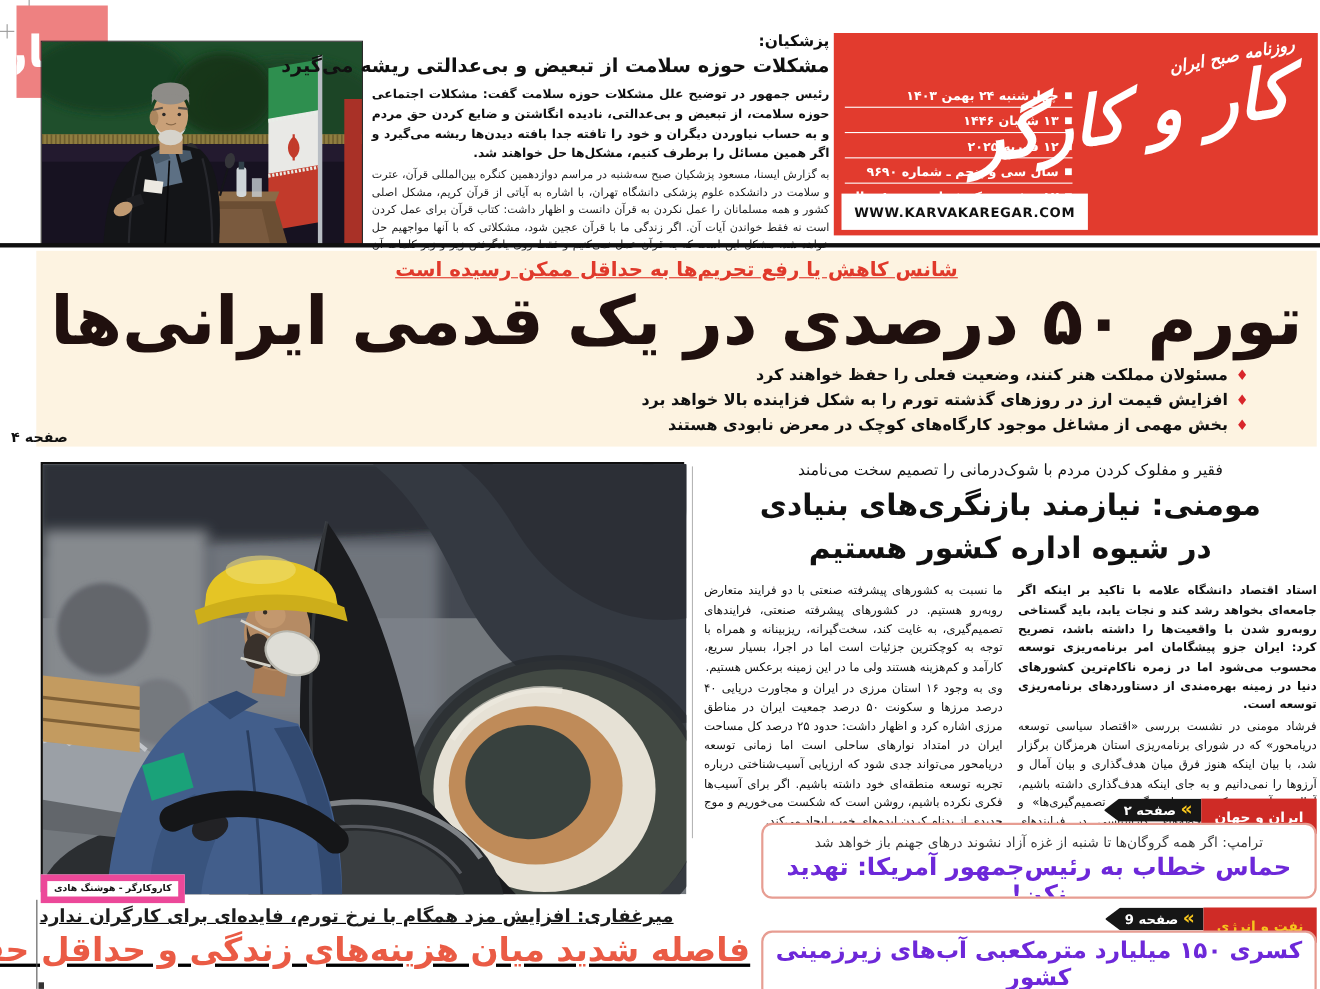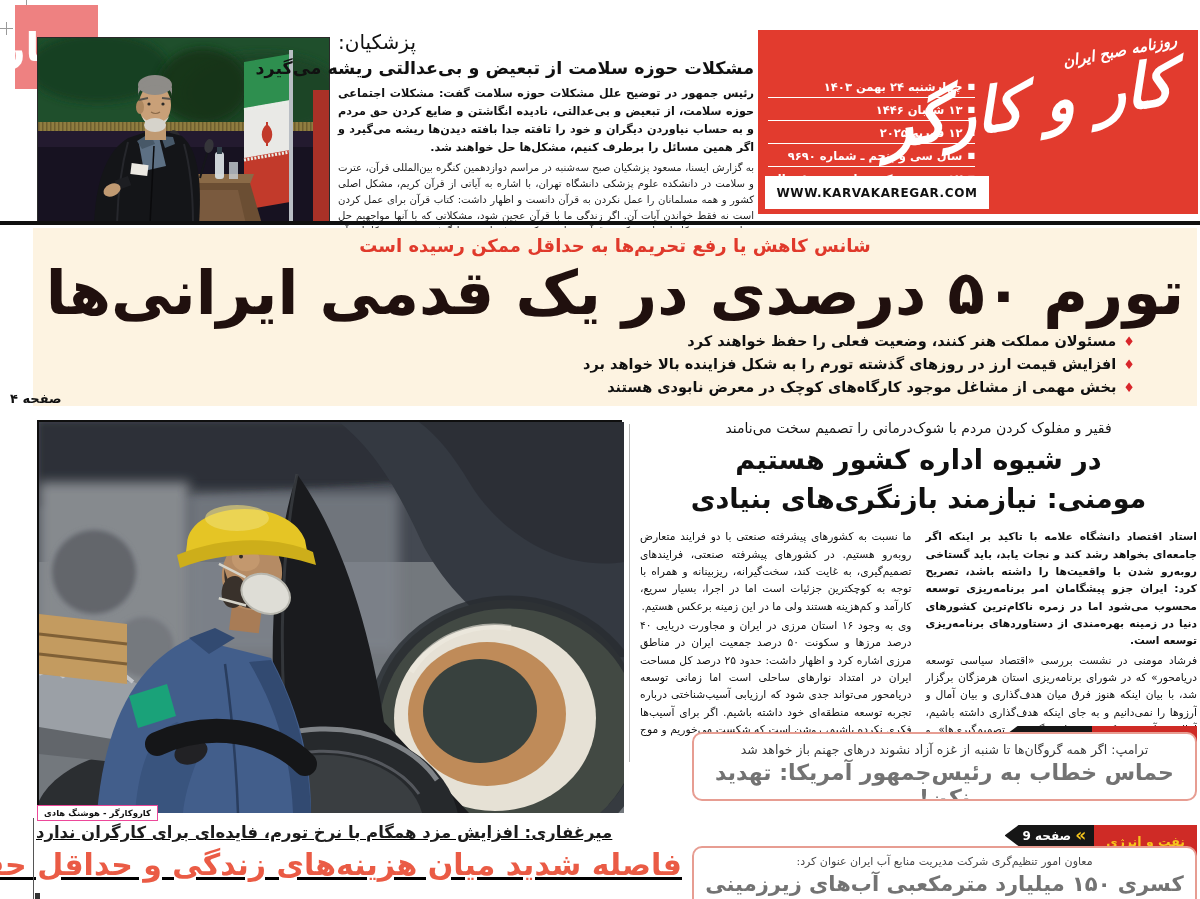--- a/index.html
+++ b/index.html
@@ -15,21 +15,21 @@
   .promo{left:15px;top:5px;width:83px;height:84px;background:#ee8181;color:#fff;
          font-size:40px;font-weight:bold;display:flex;align-items:center;justify-content:center;
          overflow:hidden;direction:rtl;}
 
   
   .president-photo{left:37px;top:37px;width:293px;height:186px;border:1px solid #2a2a2a;overflow:hidden;}
   .president-photo svg{display:block;}
 
   
   .top-article{left:338px;top:30px;width:416px;height:196px;direction:rtl;color:#111;}
-  .ta-kicker{text-align:left;font-weight:normal;font-size:20px;}
+  .ta-kicker{text-align:right;font-weight:bold;font-size:14px;}
   .ta-headline{text-align:center;font-weight:bold;font-size:17.5px;margin-top:4px;white-space:nowrap;}
   .ta-lead{font-size:11.2px;font-weight:bold;text-align:justify;line-height:1.6;margin-top:7px;}
   .ta-body{font-size:10.1px;text-align:justify;line-height:1.58;margin-top:3px;color:#1c1c1c;}
   .ta-cont{font-size:12.5px;font-weight:bold;text-align:left;margin-top:2px;}
 
   
   .masthead{left:758px;top:30px;width:440px;height:184px;background:#e23b2e;overflow:hidden;}
   .mh-tagline{position:absolute;right:20px;top:12px;color:#fff;font-size:15px;font-weight:bold;
               font-style:italic;transform:rotate(-11deg);direction:rtl;}
   .mh-title{position:absolute;right:5px;top:44px;width:330px;text-align:center;color:#fff;
@@ -40,32 +40,32 @@
           padding-bottom:3px;margin-bottom:5px;display:flex;align-items:center;gap:5px;}
   .mh-sq{font-size:8px;line-height:1;}
   .mh-web{position:absolute;left:7px;bottom:5px;width:224px;height:33px;background:#fff;color:#111;
           font-size:12px;font-weight:bold;display:flex;align-items:center;justify-content:center;
           letter-spacing:.6px;}
 
   .top-rule{left:0;top:221px;width:1200px;height:4px;background:#101010;}
 
   
   .cream{left:33px;top:228px;width:1164px;height:178px;background:#fdf3e1;direction:rtl;}
-  .ls-kicker{text-align:center;padding-top:7px;color:#e0392b;font-size:18px;font-weight:bold;}
+  .ls-kicker{text-align:center;padding-top:7px;color:#e0392b;font-size:18px;font-weight:bold;text-decoration:underline;}
   .ls-headline{text-align:center;font-size:61px;font-weight:bold;color:#20100e;margin-top:6px;
                line-height:1.02;letter-spacing:1px;white-space:nowrap;}
   .ls-bullets{margin:6px 62px 0 0;}
   .ls-bullet{font-size:14.5px;font-weight:bold;color:#101010;line-height:1.58;display:flex;gap:7px;align-items:baseline;}
   .ls-diamond{color:#d8262b;font-size:13px;}
   .page4{left:10px;top:391px;font-size:13px;font-weight:bold;direction:rtl;color:#111;}
 
   
   .factory{left:37px;top:420px;width:585px;height:391px;border:2px solid #0f0f0f;}
   .factory svg{display:block;}
-  .credit{position:absolute;left:-2px;bottom:-12px;background:#fff;border:1px solid #ec4899;
+  .credit{position:absolute;left:-2px;bottom:-12px;background:#fff;border:6px solid #ec4899;
           font-size:8.5px;font-weight:bold;padding:2px 6px;direction:rtl;white-space:nowrap;color:#111;}
 
   .vdiv{left:629px;top:424px;width:1px;height:338px;background:#b5b5b5;}
 
   
   .momeni{left:640px;top:420px;width:557px;direction:rtl;color:#111;}
   .mo-kicker{text-align:center;font-size:14px;color:#131313;}
   .mo-headline{text-align:center;font-size:27px;font-weight:bold;line-height:1.45;margin-top:4px;}
   .mo-cols{display:flex;gap:14px;margin-top:10px;height:230px;overflow:hidden;}
   .mo-col{flex:1;font-size:10.7px;line-height:1.62;text-align:justify;}
@@ -79,25 +79,25 @@
   .tag-black{background:#161616;color:#fff;display:flex;align-items:center;gap:4px;
              padding:0 8px 0 18px;font-size:12px;
              clip-path:polygon(0 50%,14px 0,100% 0,100% 100%,14px 100%);}
   .chev{color:#f6c51d;font-size:17px;line-height:1;font-weight:bold;}
   .tag-red{background:#cf2b26;color:#fff;display:flex;align-items:center;padding:16px 12px;font-size:12.5px;}
   .tag2 .tag-red{color:#f6c51d;}
 
   
   .nbox{position:absolute;left:692px;width:505px;background:#fff;border:2px solid #e79d92;
         border-radius:10px;direction:rtl;text-align:center;overflow:hidden;}
-  .box1{top:732px;height:69px;}
+  .box1{top:748px;height:69px;}
   .box2{top:846px;height:62px;}
   .nb-kicker{font-size:12.5px;color:#3a3a3a;margin-top:8px;}
   .box2 .nb-kicker{font-size:11px;margin-top:7px;color:#454545;}
-  .nb-headline{font-size:22px;font-weight:bold;color:#737373;margin-top:3px;}
+  .nb-headline{font-size:22px;font-weight:bold;color:#6d28d9;margin-top:3px;}
   .box2 .nb-headline{font-size:21px;margin-top:4px;}
 
   
   .wage{left:36px;top:823px;width:646px;text-align:left;direction:rtl;text-decoration:underline;}
   .wg-kicker{font-size:16.5px;font-weight:bold;color:#1d1d1d;}
   .wg-headline{font-size:30px;font-weight:bold;color:#ea5b45;margin-top:5px;white-space:nowrap;}
 
   .bl-rule{left:33px;top:818px;width:1px;height:81px;background:#555;}
   .bl-frag{left:35px;top:893px;width:5px;height:6px;background:#333;}
 </style>
@@ -306,22 +306,22 @@
       <rect width="585" height="391" fill="#aeb3b8" opacity="0.05"></rect>
     </svg>
     <div class="credit">کاروکارگر - هوشنگ هادی</div>
   </div>
 
   <div class="abs vdiv"></div>
 
   <div class="abs momeni">
     <div class="mo-kicker">فقیر و مفلوک کردن مردم با شوک‌درمانی را تصمیم سخت می‌نامند</div>
     <div class="mo-headline">
+      <div>مومنی: نیازمند بازنگری‌های بنیادی</div>
       <div>در شیوه اداره کشور هستیم</div>
-      <div>مومنی: نیازمند بازنگری‌های بنیادی</div>
     </div>
     <div class="mo-cols">
       <div class="mo-col">
         <p class="mo-lead">استاد اقتصاد دانشگاه علامه با تاکید بر اینکه اگر جامعه‌ای بخواهد رشد کند و نجات یابد، باید گستاخی روبه‌رو شدن با واقعیت‌ها را داشته باشد، تصریح کرد: ایران جزو پیشگامان امر برنامه‌ریزی توسعه محسوب می‌شود اما در زمره ناکام‌ترین کشورهای دنیا در زمینه بهره‌مندی از دستاوردهای برنامه‌ریزی توسعه است.</p>
         <p class="mo-p">فرشاد مومنی در نشست بررسی «اقتصاد سیاسی توسعه دریامحور» که در شورای برنامه‌ریزی استان هرمزگان برگزار شد، با بیان اینکه هنوز فرق میان هدف‌گذاری و بیان آمال و آرزوها را نمی‌دانیم و به جای اینکه هدف‌گذاری داشته باشیم، آمال و آرزو می‌کنیم، «شتاب‌زدگی در تصمیم‌گیری‌ها» و «اعتنای اندک به ملاحظه‌های کارشناسی در فرایندهای تصمیم‌گیری و تخصیص منابع» را از مسائل و گرفتاری‌هایی برشمرد که به دلیل مناسبات رانتی حاکم بر ایران ایجاد شده و گفت:</p>
       </div>
       <div class="mo-col">
         <p class="mo-p">ما نسبت به کشورهای پیشرفته صنعتی با دو فرایند متعارض روبه‌رو هستیم. در کشورهای پیشرفته صنعتی، فرایندهای تصمیم‌گیری، به غایت کند، سخت‌گیرانه، ریزبینانه و همراه با توجه به کوچکترین جزئیات است اما در اجرا، بسیار سریع، کارآمد و کم‌هزینه هستند ولی ما در این زمینه برعکس هستیم.</p>
         <p class="mo-p">وی به وجود ۱۶ استان مرزی در ایران و مجاورت دریایی ۴۰ درصد مرزها و سکونت ۵۰ درصد جمعیت ایران در مناطق مرزی اشاره کرد و اظهار داشت: حدود ۲۵ درصد کل مساحت ایران در امتداد نوارهای ساحلی است اما زمانی توسعه دریامحور می‌تواند جدی شود که ارزیابی آسیب‌شناختی درباره تجربه توسعه منطقه‌ای خود داشته باشیم. اگر برای آسیب‌ها فکری نکرده باشیم، روشن است که شکست می‌خوریم و موج جدیدی از بدنام کردن ایده‌های خوب ایجاد می‌کند.</p>
         <div class="mo-cont">ادامه در صفحه ۹</div>
@@ -348,21 +348,20 @@
     <div class="tag-black">
       <span>صفحه 9</span>
       <span class="chev">«</span>
     </div>
     <div class="tag-red">
       <span>نفت و انرژی</span>
     </div>
   </div>
 
   <div class="nbox box2">
-    <div class="nb-kicker">معاون امور تنظیم‌گری شرکت مدیریت منابع آب ایران عنوان کرد:</div>
     <div class="nb-headline">کسری ۱۵۰ میلیارد مترمکعبی آب‌های زیرزمینی کشور</div>
   </div>
 
   <div class="abs wage">
     <div class="wg-kicker">میرغفاری: افزایش مزد همگام با نرخ تورم، فایده‌ای برای کارگران ندارد</div>
     <div class="wg-headline">فاصله شدید میان هزینه‌های زندگی و حداقل حقوق</div>
   </div>
 
   <div class="abs bl-rule"></div>
   <div class="abs bl-frag"></div>

